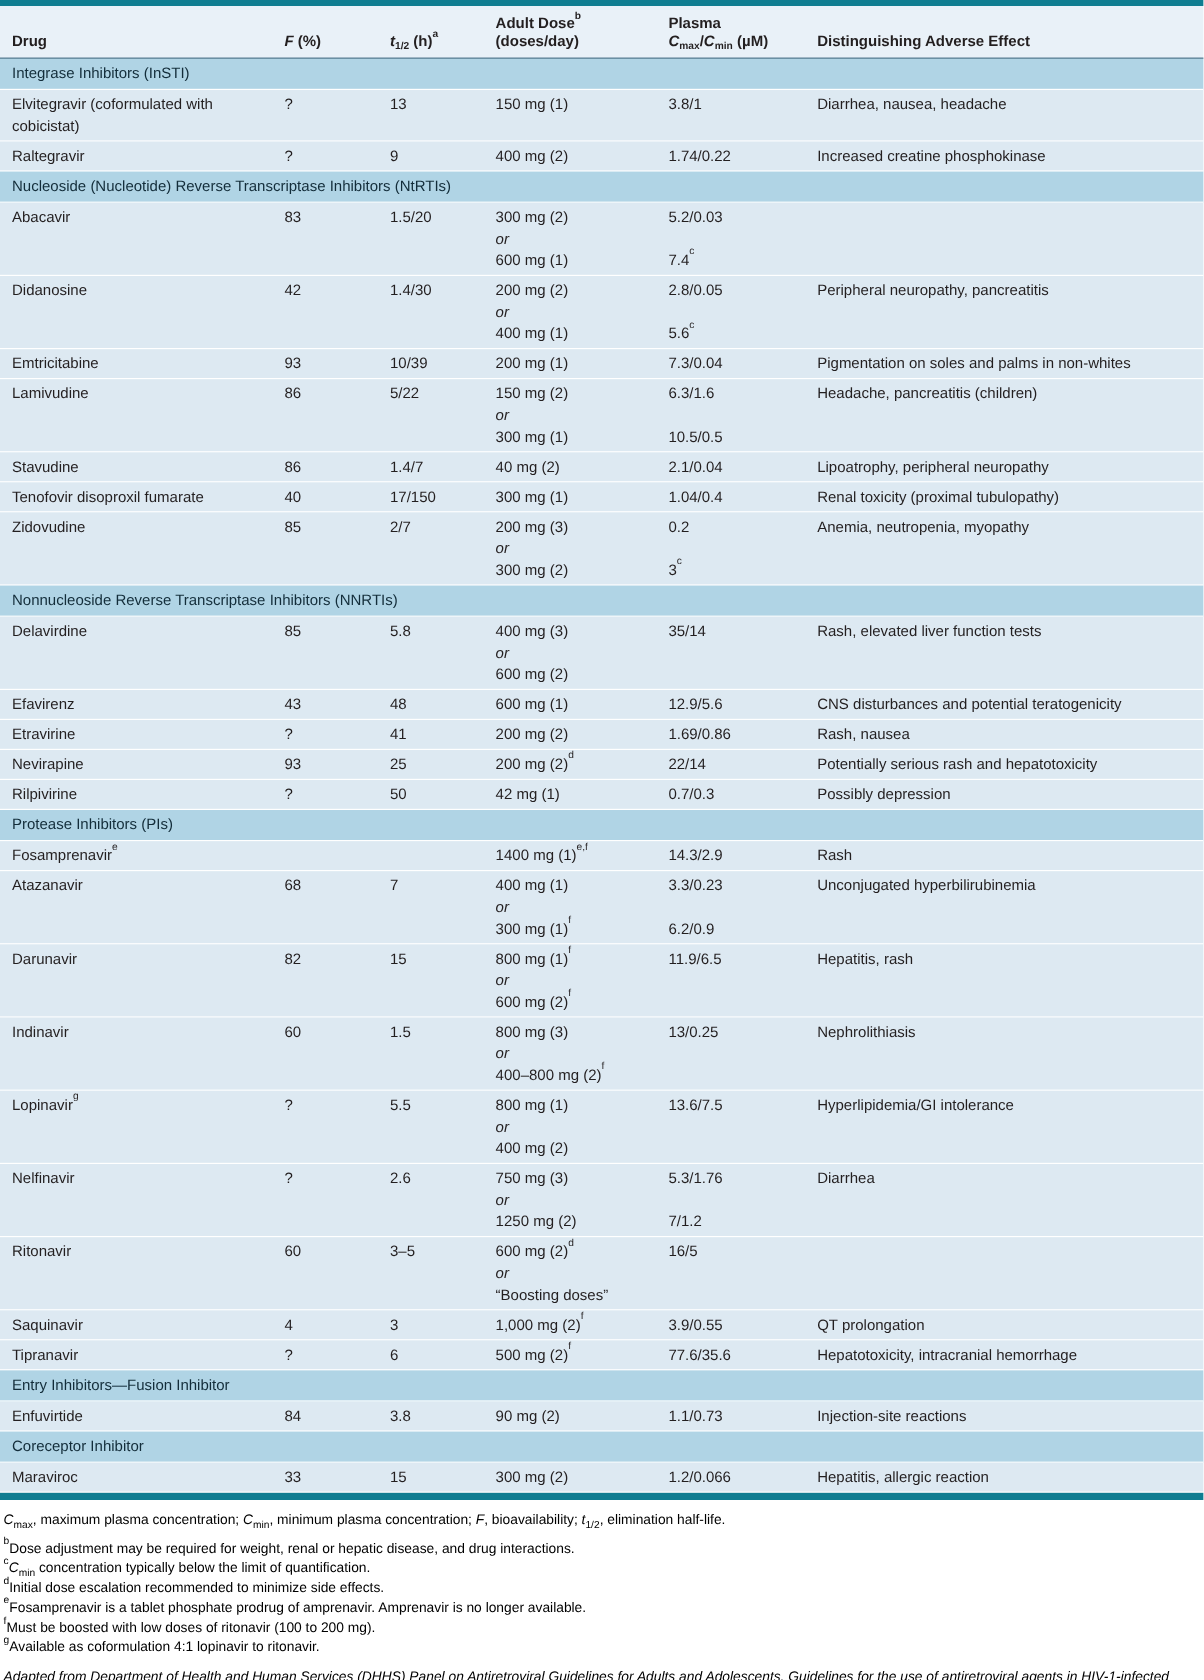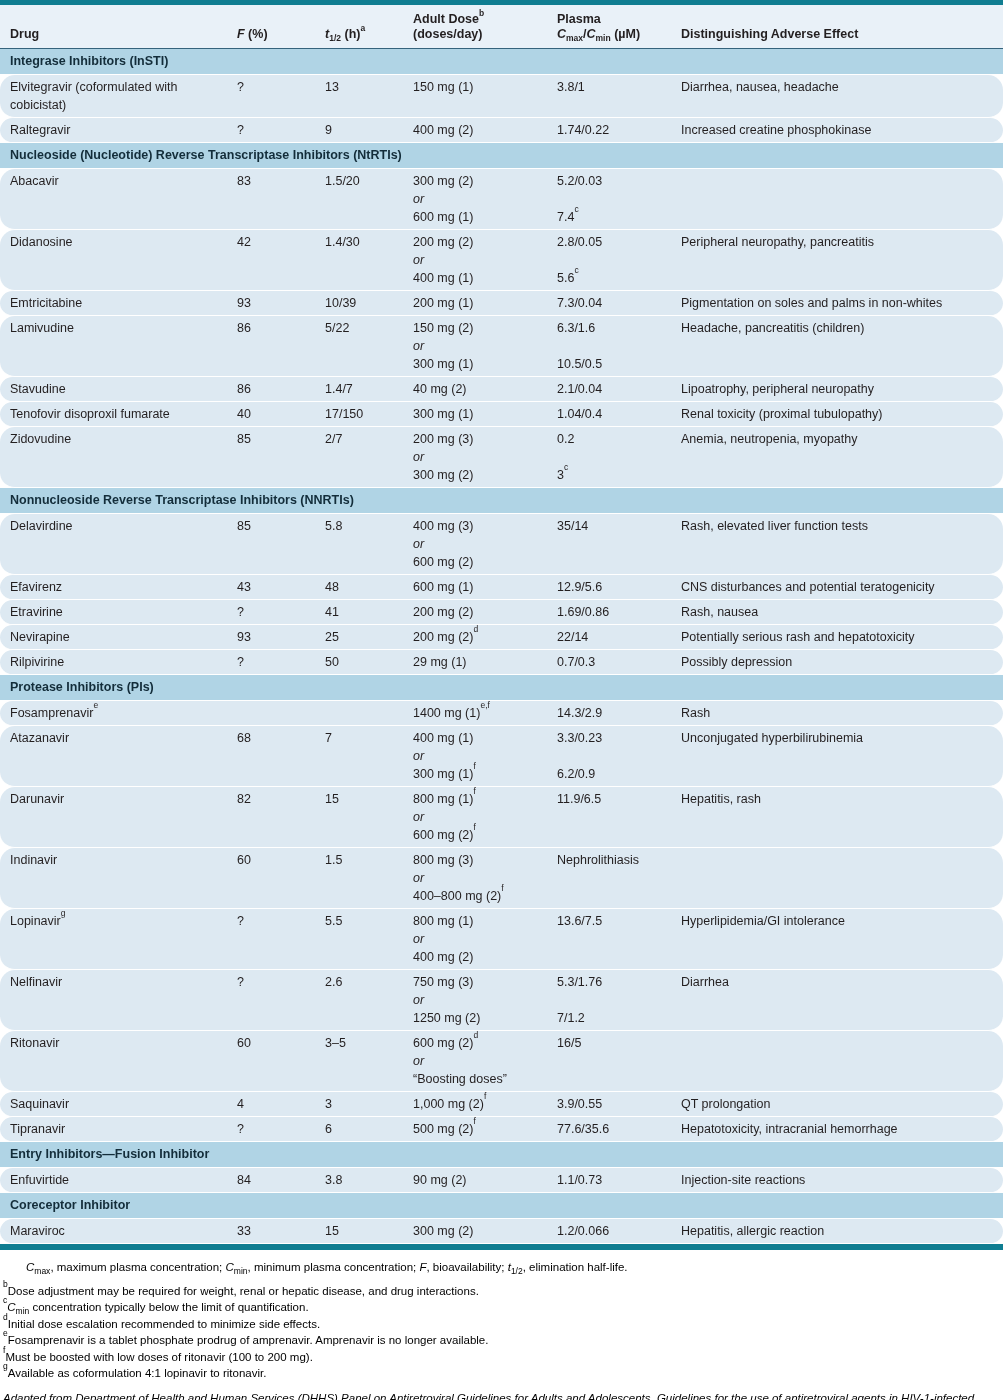--- a/index.html
+++ b/index.html
@@ -20,46 +20,45 @@
     background:#e9f1f8;
     align-items:end;
     font-weight:bold;
     font-size:12.5px;
     line-height:15px;
     border-bottom:1px solid #35637c;
   }
   .hcell{padding-right:6px;}
   .band{
     background:#b0d4e5;
-    font-weight:bold;
+    font-weight:normal;
     font-size:12.5px;
     line-height:16px;
     color:#132d3a;
     padding:4px 10px 5px 10px;
     border-bottom:1px solid #ffffff;
   }
   .trow{
     display:grid;
     grid-template-columns:227px 88px 88px 144px 124px 1fr;
     padding:3px 8px 3px 10px;
     background:#dde9f2;
     border-bottom:1px solid #ffffff;
     font-size:12.5px;
-    border-radius:15px;
   }
   .trow .cell{padding-right:8px;}
   .line{line-height:18px;min-height:18px;}
   .drug .line{padding-right:14px;}
   em{font-style:italic;}
   sup{font-size:8.5px;line-height:0;vertical-align:top;position:relative;top:1px;}
   sub{font-size:8.5px;line-height:0;vertical-align:baseline;position:relative;top:3px;text-align:right;}
   
   .footnotes{padding:9px 12px 0 3px;font-size:11.5px;line-height:16.5px;color:#000;}
   .footnote{margin:0;}
-  .footnote.first{margin-bottom:7px;margin-left:23px;}
+  .footnote.first{margin-bottom:7px;}
   .source{
     padding:8px 12px 0 3px;
     font-size:11.5px;line-height:16.5px;
     font-style:italic;color:#000;
   }
 </style>
 </head>
 <body>
 
 <div class="page">
@@ -370,21 +369,21 @@
           <div class="cell drug">
             <div class="line">Rilpivirine</div>
           </div>
           <div class="cell fcol">
             <div class="line">?</div>
           </div>
           <div class="cell tcol">
             <div class="line">50</div>
           </div>
           <div class="cell dose">
-            <div class="line">29 mg (1)</div>
+            <div class="line">42 mg (1)</div>
           </div>
           <div class="cell plasma">
             <div class="line">0.7/0.3</div>
           </div>
           <div class="cell adverse">
             <div class="line">Possibly depression</div>
           </div>
         </div>
         <div class="band">Protease Inhibitors (PIs)</div>
         <div class="trow">
@@ -460,20 +459,23 @@
           <div class="cell fcol">
             <div class="line">60</div>
           </div>
           <div class="cell tcol">
             <div class="line">1.5</div>
           </div>
           <div class="cell dose">
             <div class="line">800 mg (3)</div>
             <div class="line"><em>or</em></div>
             <div class="line">400–800 mg (2)<sup>f</sup></div>
+          </div>
+          <div class="cell plasma">
+            <div class="line">13/0.25</div>
           </div>
           <div class="cell adverse">
             <div class="line">Nephrolithiasis</div>
           </div>
         </div>
         <div class="trow">
           <div class="cell drug">
             <div class="line">Lopinavir<sup>g</sup></div>
           </div>
           <div class="cell fcol">

